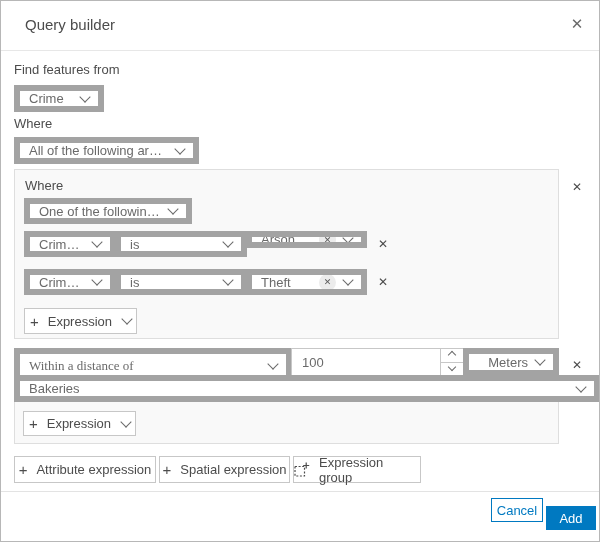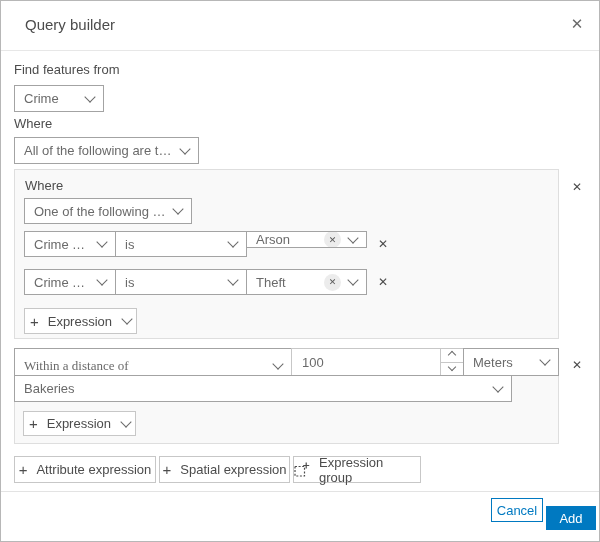--- a/index.html
+++ b/index.html
@@ -7,21 +7,21 @@
     position:relative;width:600px;height:542px;box-sizing:border-box;
     background:#ffffff;border:1px solid #b7b7b7;
     font-family:"Liberation Sans",sans-serif;color:#4c4c4c;
     overflow:hidden;
   }
   .abs{position:absolute;box-sizing:border-box;}
   .title{font-size:15px;color:#4c4c4c;}
   .label{font-size:13px;color:#4c4c4c;}
   .hdr-divider{border-bottom:1px solid #e7e7e7;}
   .select{
-    background:#fff;border:1px solid #a3a3a3;display:flex;align-items:center;
+    background:#fff;border:6px solid #a3a3a3;display:flex;align-items:center;
     justify-content:space-between;padding:0 9px;font-size:13px;color:#6a6a6a;
     cursor:pointer;white-space:nowrap;overflow:hidden;
   }
   .select .txt{overflow:hidden;text-overflow:ellipsis;white-space:nowrap;}
   .chev{
     width:7px;height:7px;flex:none;margin-left:8px;margin-top:-4px;
     border-right:1px solid #6a6a6a;border-bottom:1px solid #6a6a6a;
     transform:rotate(45deg);
   }
   .chev-up{transform:rotate(-135deg);margin-top:3px;}
@@ -157,26 +157,26 @@
     <div class="spinner">
       <button class="spin-btn up">
           <span class="chev chev-up chev-sm"></span>
         </button>
       <button class="spin-btn">
           <span class="chev chev-sm" style="margin-top:-3px;"></span>
         </button>
     </div>
   </div>
 
-  <div class="abs select" style="left:462px;top:347px;width:96px;height:28px;">
+  <div class="abs select" style="left:462px;top:347px;width:96px;height:28px;justify-content:flex-end;">
     <span class="txt">Meters</span>
     <span class="chev"></span>
   </div>
 
-  <div class="abs select" style="left:13px;top:374px;width:498px;height:27px;">
+  <div class="abs select" style="left:13px;top:374px;width:586px;height:27px;">
     <span class="txt">Bakeries</span>
     <span class="chev"></span>
   </div>
 
   <div class="abs btn-light" style="left:22px;top:410px;width:113px;height:25px;">
     <span class="plus">+</span>
     <span>Expression</span>
     <span class="chev" style="margin-left:2px;"></span>
   </div>
 

